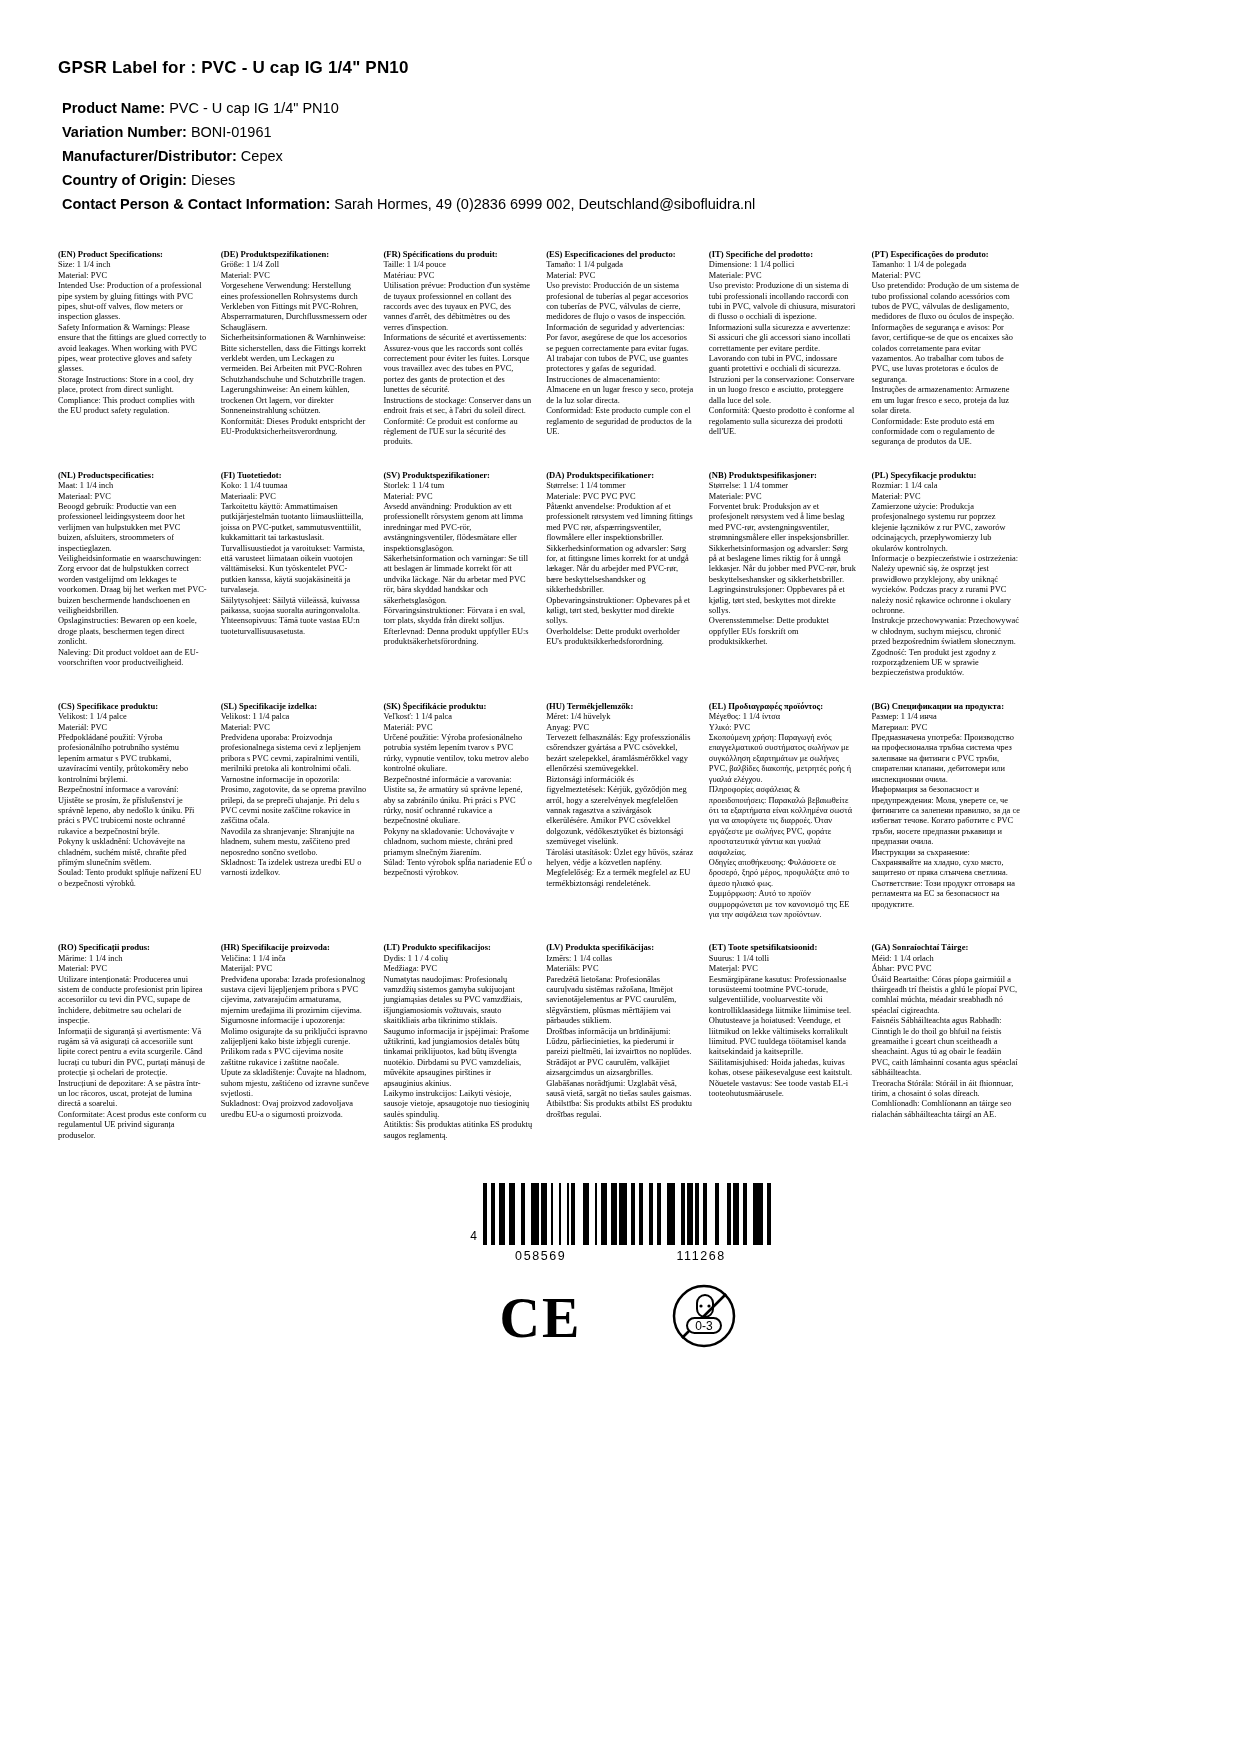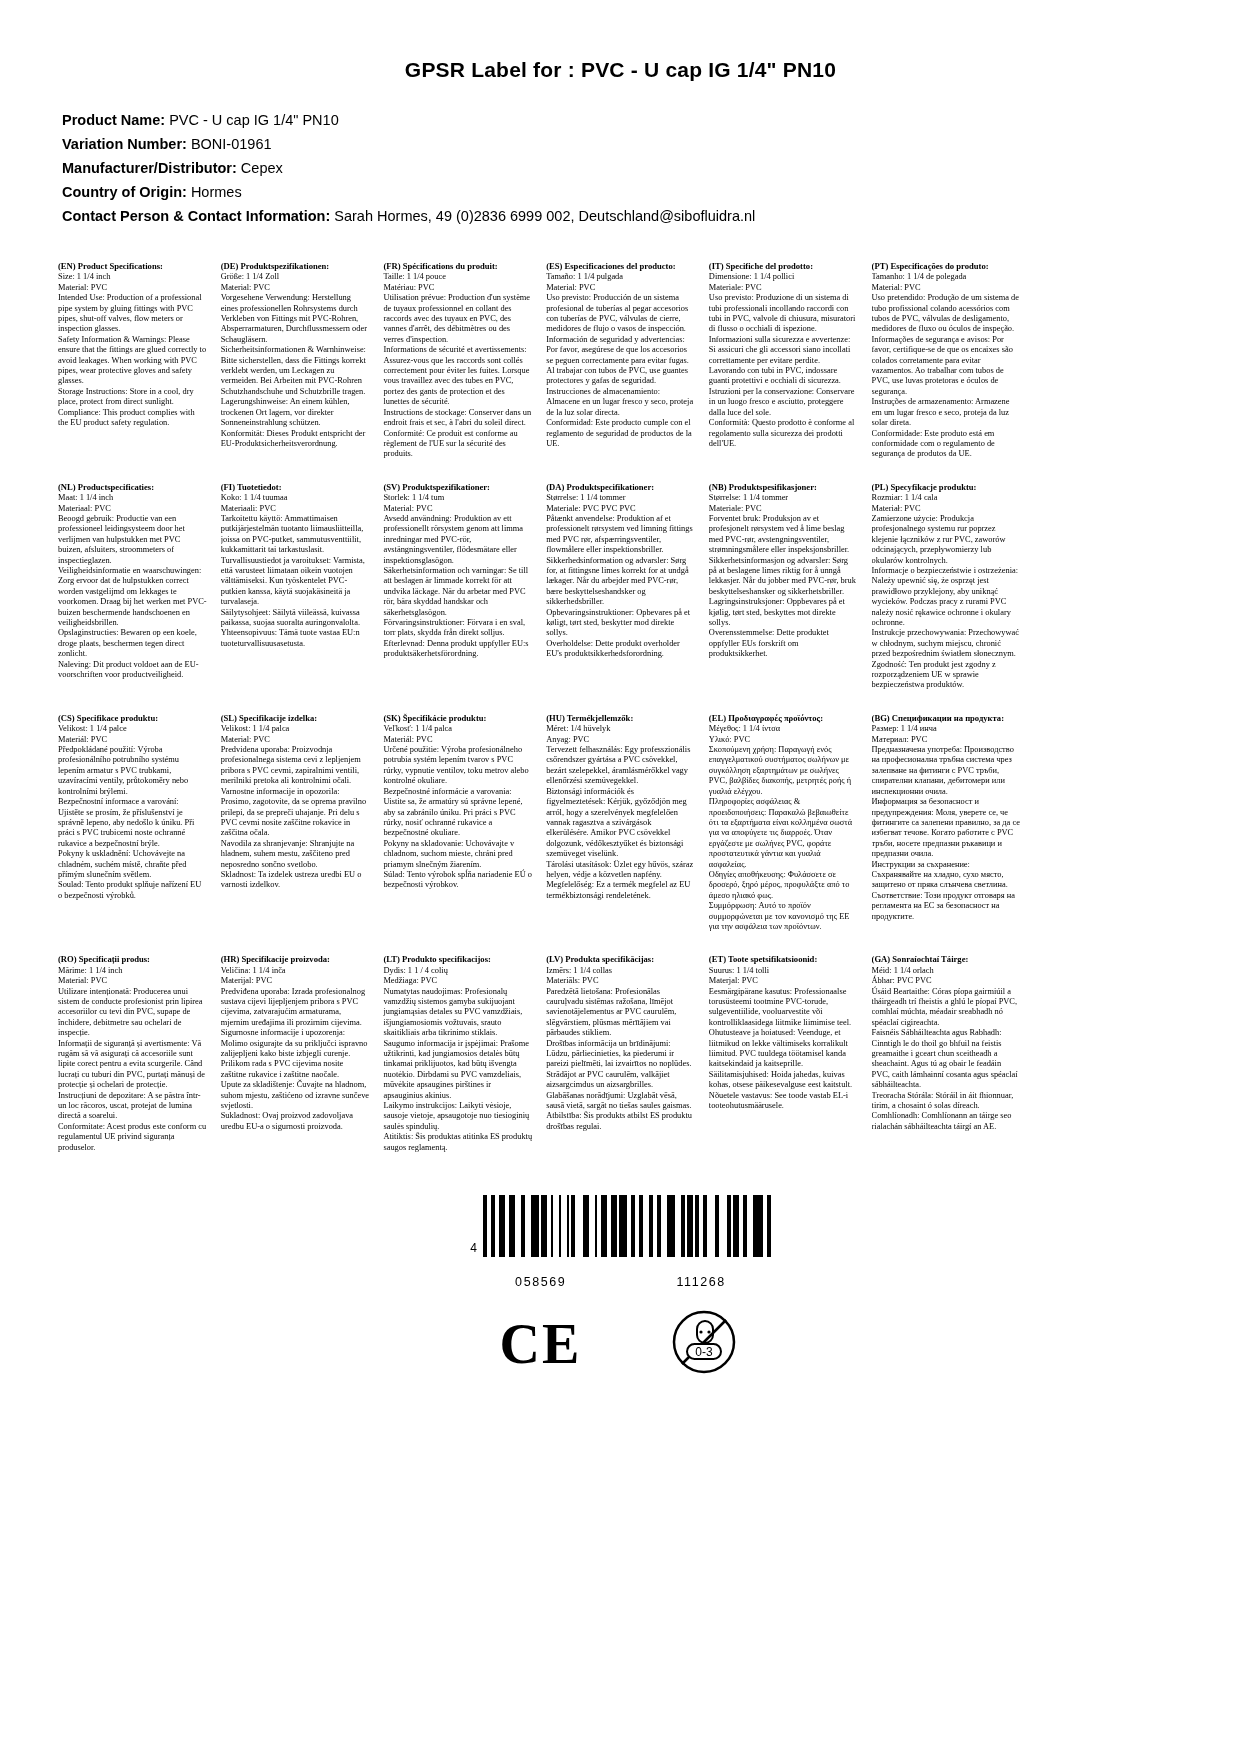--- a/index.html
+++ b/index.html
@@ -11,25 +11,24 @@
     font-family: "Liberation Sans", sans-serif;
     color: #000000;
   }
   .page {
     width: 1241px;
     min-height: 1754px;
     padding: 44px 58px 20px 58px;
     position: relative;
   }
   .doc-title {
-    text-align: center;
-    font-size: 21px;
+    font-size: 17px;
     font-weight: bold;
     letter-spacing: 0.2px;
-    margin: 14px 0 28px 0;
+    margin: 14px 0 20px 0;
   }
   .meta {
     margin: 0 0 34px 4px;
     font-size: 14.5px;
     line-height: 21px;
   }
   .meta-row { margin-bottom: 3px; }
   .meta-label { font-weight: bold; margin-top: 34px; }
   .meta-value { font-weight: normal; }
 
@@ -80,21 +79,21 @@
     display: flex;
     align-items: stretch;
     gap: 0;
   }
   .bars i { display: block; background: #000; }
   .barcode-nums {
     display: flex;
     gap: 110px;
     font-size: 12.5px;
     letter-spacing: 1.6px;
-    margin-top: 16px;
+    margin-top: 2px;
   }
   .marks {
     margin-top: 18px;
     display: flex;
     align-items: center;
     justify-content: center;
     gap: 86px;
   }
   .ce {
     font-family: "Liberation Serif", serif;
@@ -121,21 +120,21 @@
     <div class="meta-row">
       <span class="meta-label">Variation Number:</span>
       <span class="meta-value">BONI-01961</span>
     </div>
     <div class="meta-row">
       <span class="meta-label">Manufacturer/Distributor:</span>
       <span class="meta-value">Cepex</span>
     </div>
     <div class="meta-row">
       <span class="meta-label">Country of Origin:</span>
-      <span class="meta-value">Hormes</span>
+      <span class="meta-value">Dieses</span>
     </div>
     <div class="meta-row">
       <span class="meta-label">Contact Person &amp; Contact Information:</span>
       <span class="meta-value">Sarah Hormes, 49 (0)2836 6999 002, Deutschland@sibofluidra.nl</span>
     </div>
   </div>
 
   <div class="grid">
 
     <div class="cell">

